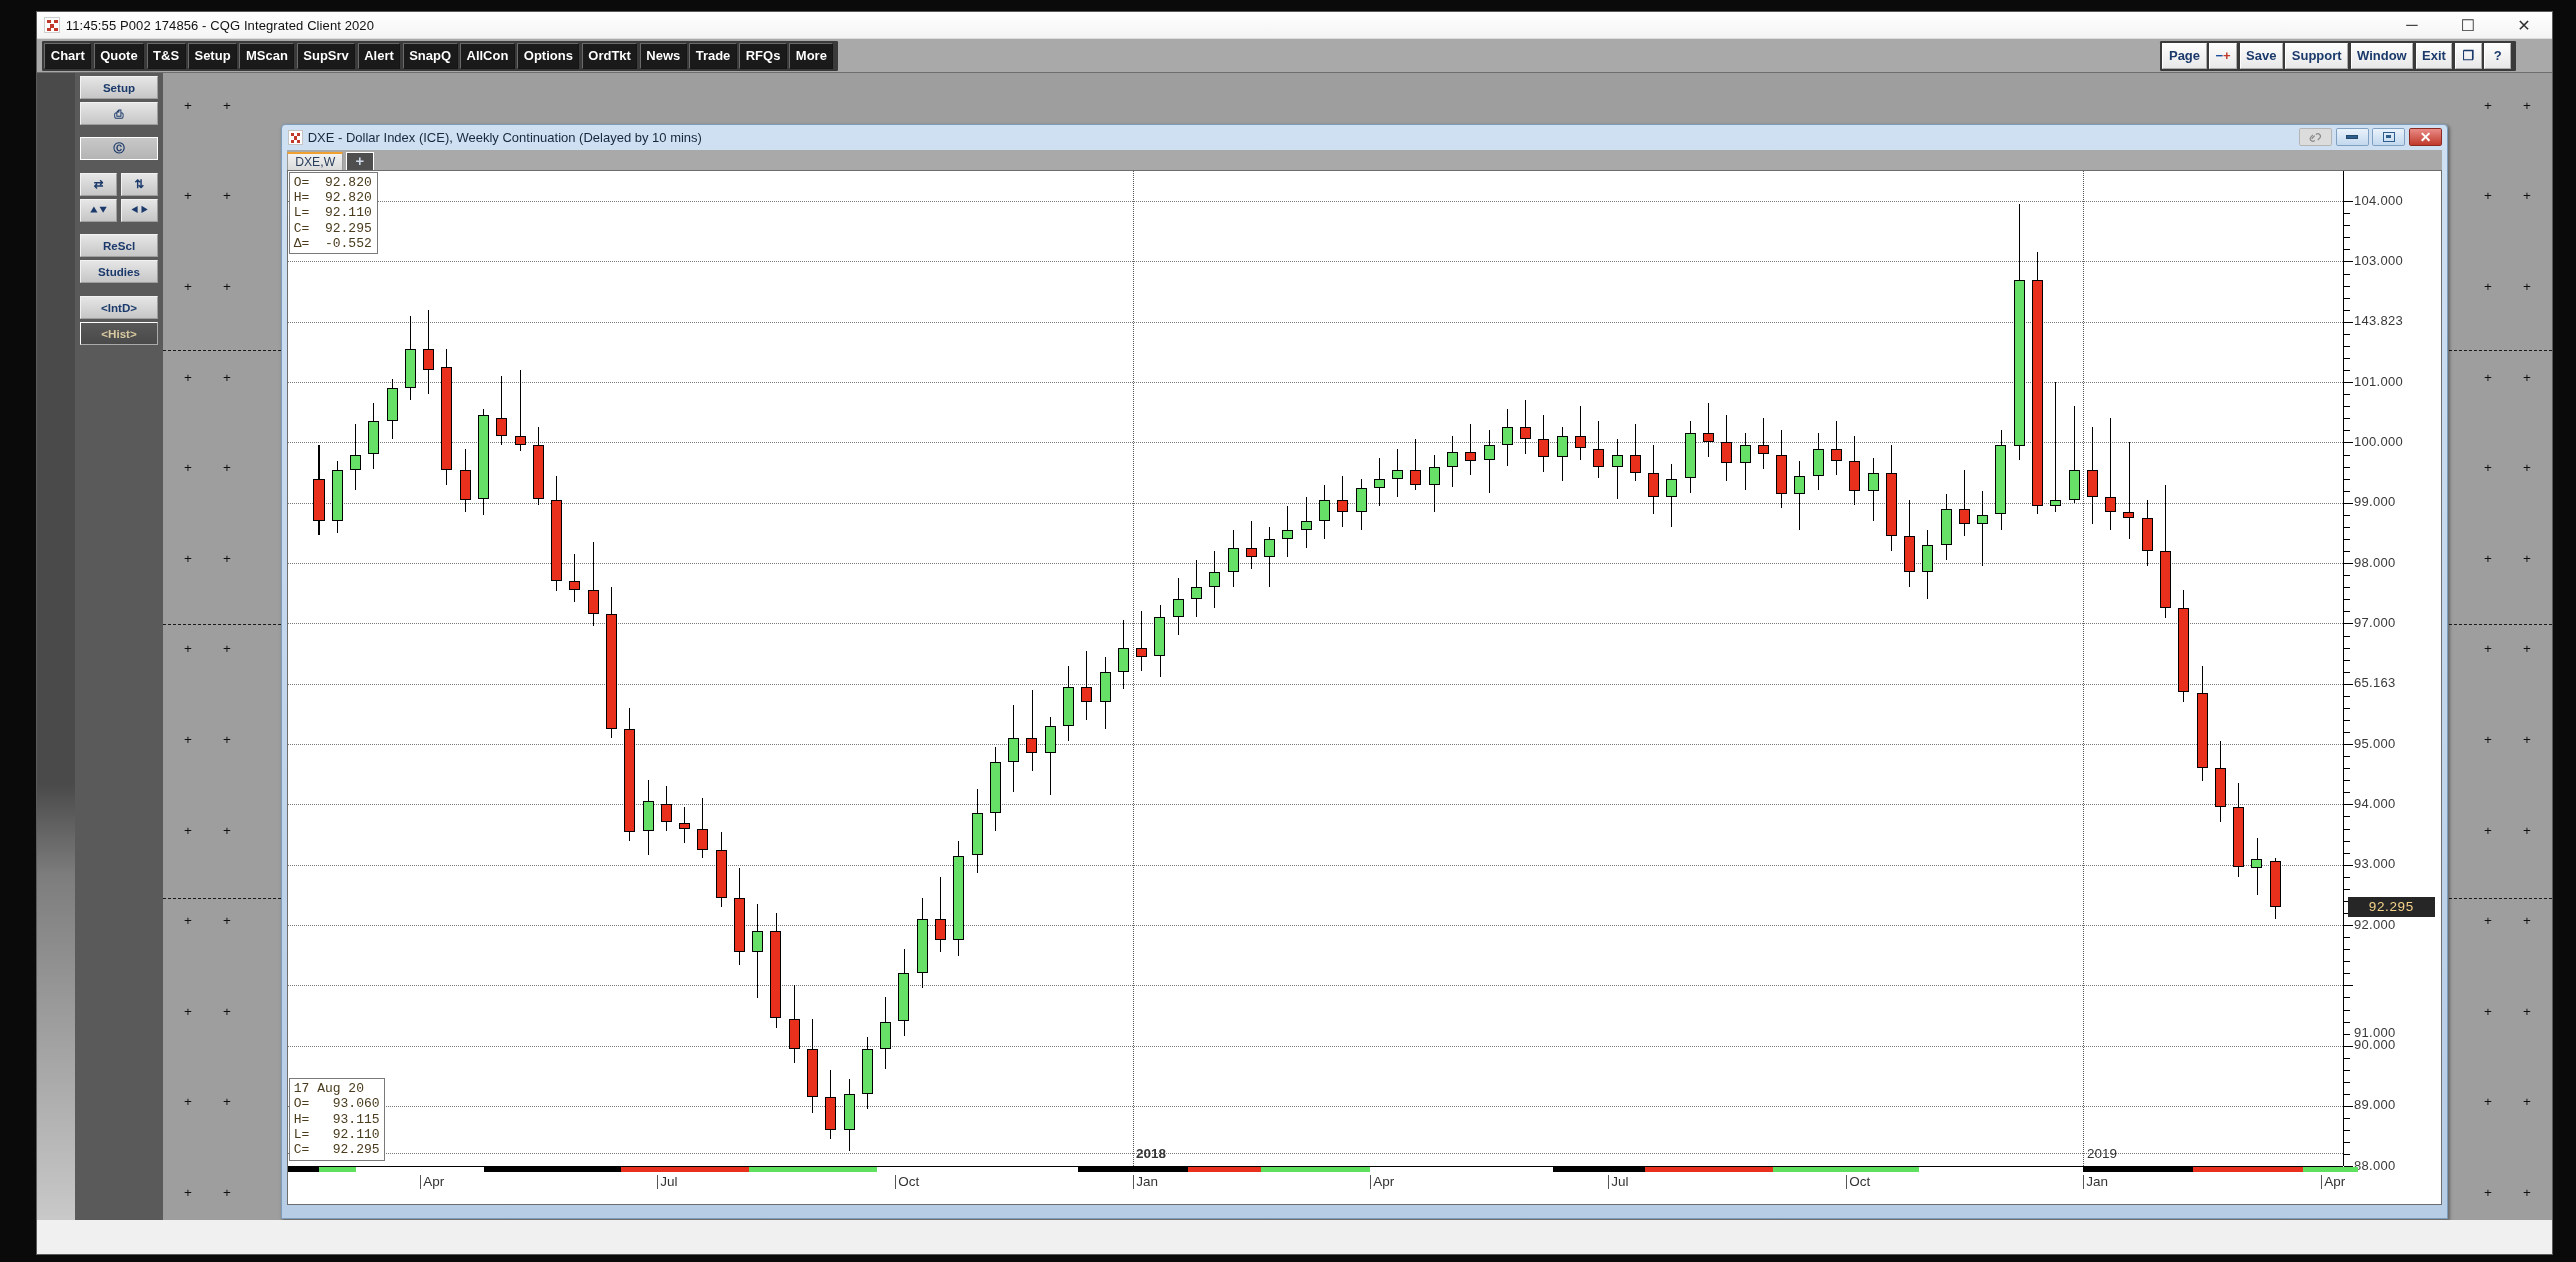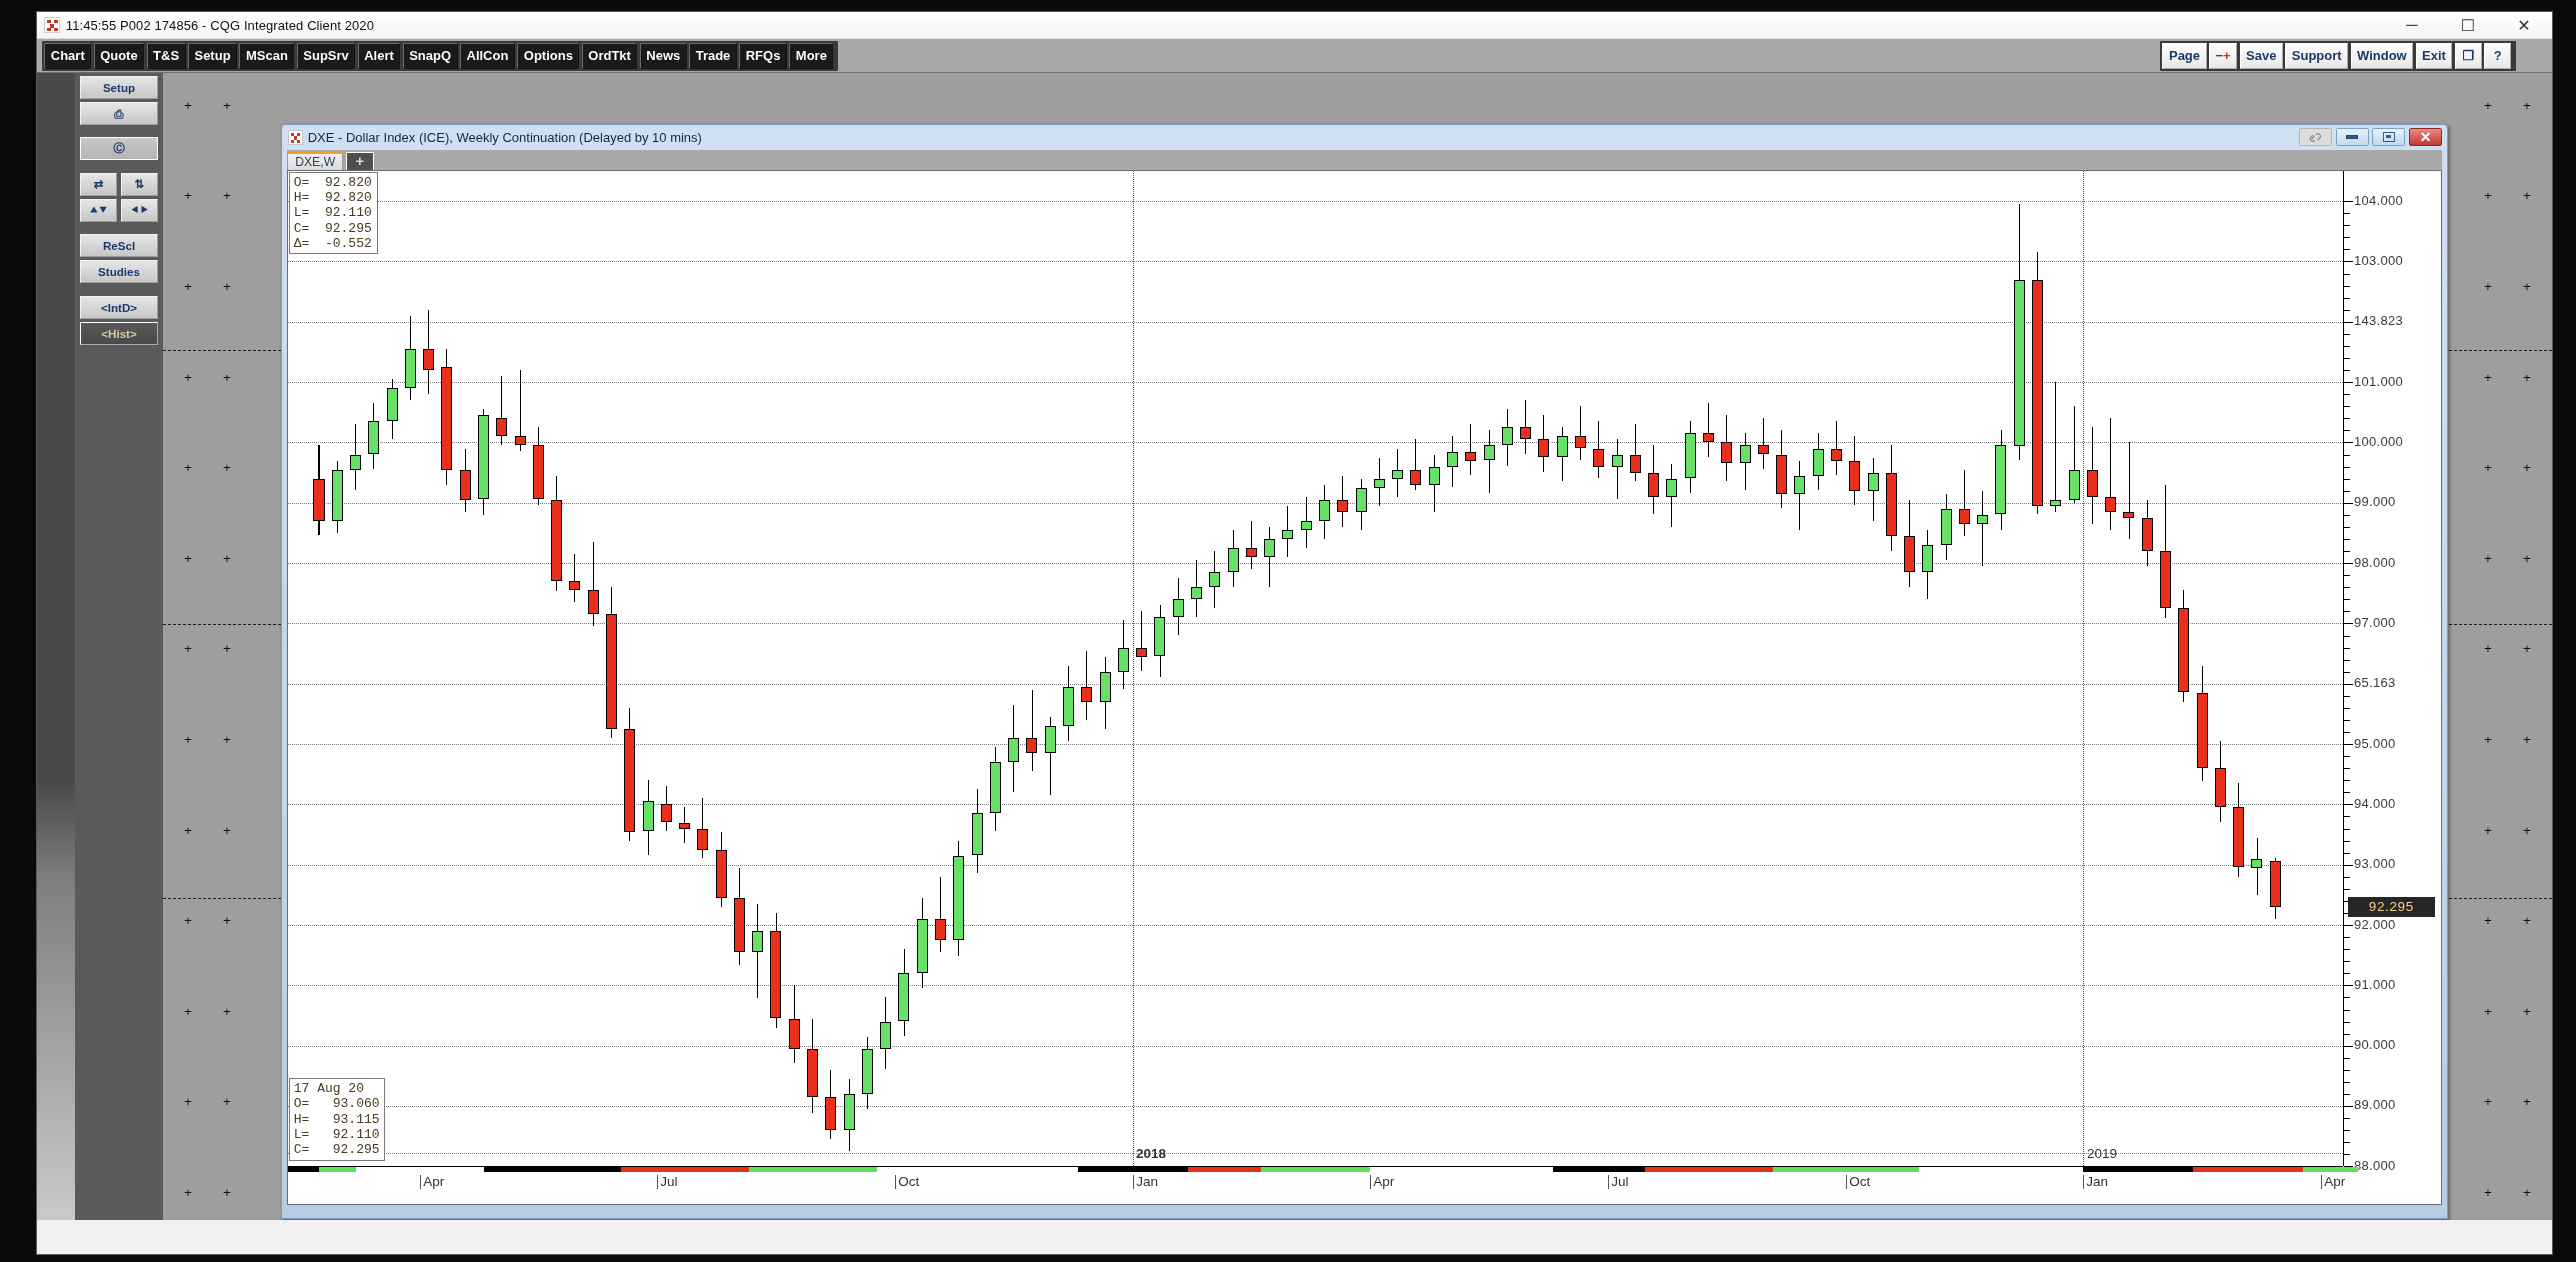--- a/index.html
+++ b/index.html
@@ -674,21 +674,21 @@
               <div class="ymark" style="top: 706px;"></div>
               <div class="ymark" style="top: 718px;"></div>
               <div class="ymark" style="top: 730px;"></div>
               <div class="ymark" style="top: 742px;"></div>
               <div class="ytick" style="top: 746px;">92.000</div>
               <div class="ymark major" style="top: 754px;"></div>
               <div class="ymark" style="top: 766px;"></div>
               <div class="ymark" style="top: 778px;"></div>
               <div class="ymark" style="top: 790px;"></div>
               <div class="ymark" style="top: 802px;"></div>
-              <div class="ytick" style="top: 806px;">91.000</div>
+              <div class="ytick" style="top: 854px;">91.000</div>
               <div class="ymark major" style="top: 814px;"></div>
               <div class="ymark" style="top: 826px;"></div>
               <div class="ymark" style="top: 839px;"></div>
               <div class="ymark" style="top: 851px;"></div>
               <div class="ymark" style="top: 863px;"></div>
               <div class="ytick" style="top: 866px;">90.000</div>
               <div class="ymark major" style="top: 875px;"></div>
               <div class="ymark" style="top: 887px;"></div>
               <div class="ymark" style="top: 899px;"></div>
               <div class="ymark" style="top: 911px;"></div>

